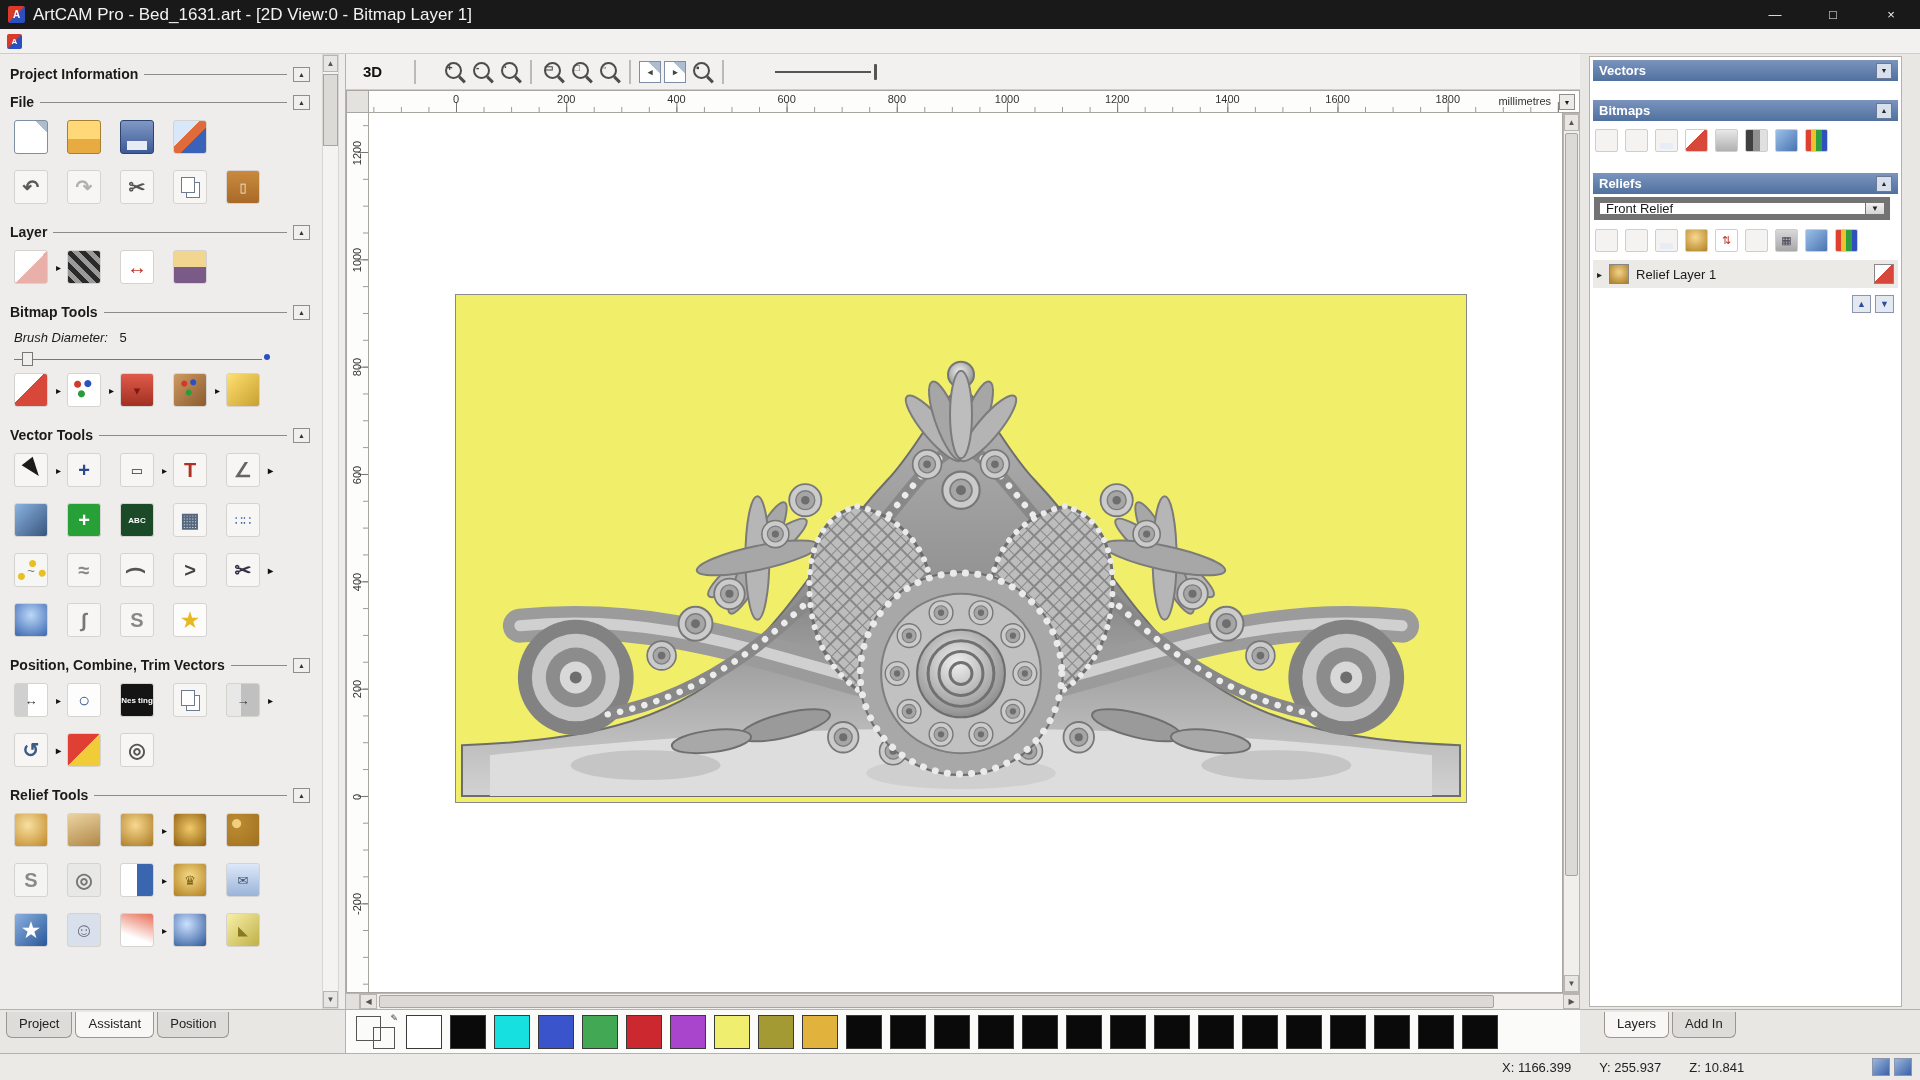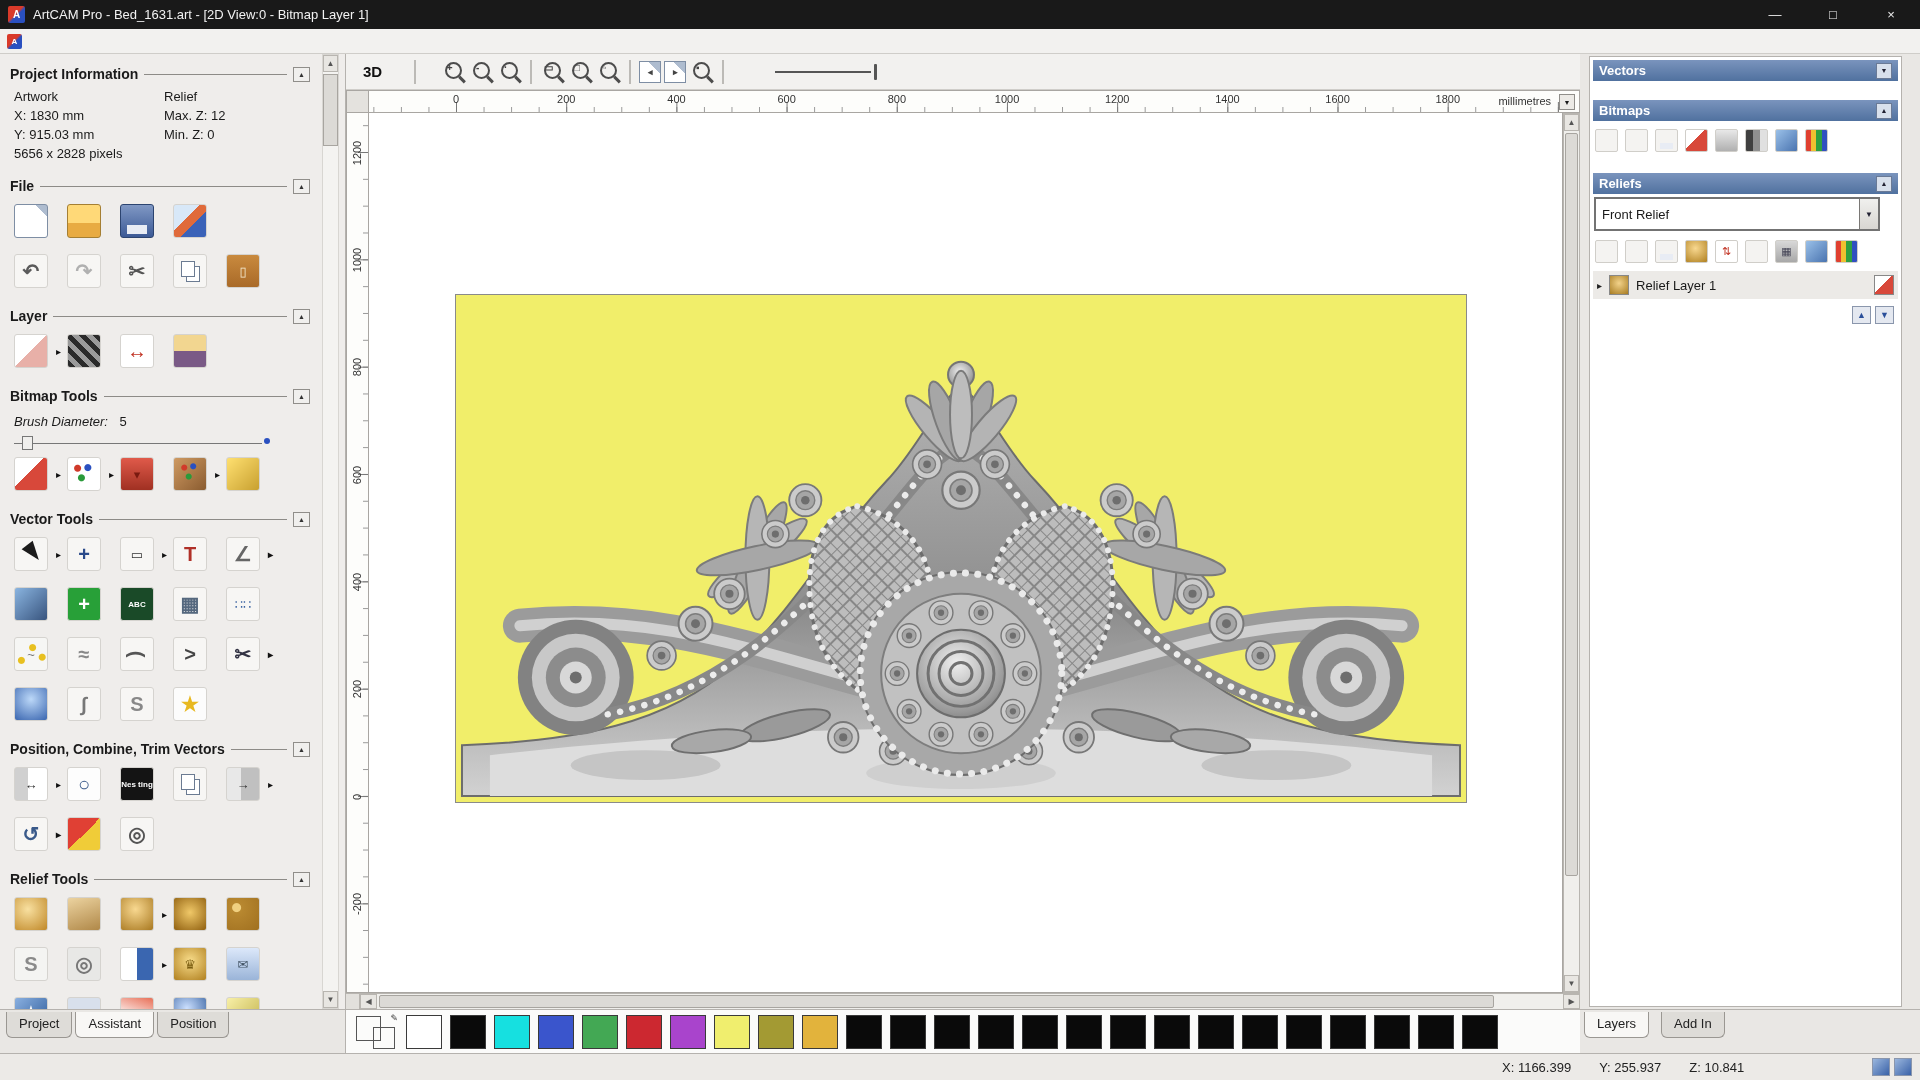--- a/index.html
+++ b/index.html
@@ -1,20 +1,20 @@
 <!DOCTYPE html>
 <html><head>
 <meta charset="utf-8">
 <style>
 *{box-sizing:border-box;margin:0;padding:0}
 html,body{width:1920px;height:1080px;overflow:hidden;font-family:"Liberation Sans",sans-serif;font-size:13px;background:#e9e7e4;color:#1a1a1a}
 
 .titlebar{position:absolute;left:0;top:0;width:1920px;height:29px;background:#191919;color:#fff;display:flex;align-items:center;padding-left:8px;gap:8px;z-index:5}
 .logo{width:17px;height:17px;background:linear-gradient(135deg,#d93a2a 45%,#2a50c0 55%);color:#fff;font-size:10px;font-weight:bold;display:flex;align-items:center;justify-content:center;border-radius:2px;flex:0 0 auto}
-.titletext{font-size:13px;color:#f2f2f2}
+.titletext{font-size:17px;color:#f2f2f2}
 .wincontrols{margin-left:auto;display:flex;height:100%}
 .winbtn{width:58px;height:100%;display:flex;align-items:center;justify-content:center;color:#ededed;font-size:13px}
 .menustrip{position:absolute;left:0;top:29px;width:1920px;height:25px;background:#f2f1ef;border-bottom:1px solid #cfcdc9;display:flex;align-items:center;padding-left:7px}
 .logo.small{width:15px;height:15px;font-size:8px}
 
 .leftpanel{position:absolute;left:0;top:54px;width:346px;height:955px;background:#efedeb;border-right:1px solid #b5b2ae;overflow:hidden}
 .lp-content{position:absolute;left:0;top:0;width:320px;height:100%;overflow:hidden}
 .lp-scroll{position:absolute;right:6px;top:0;width:17px;height:100%;background:#f4f3f1;border:1px solid #d8d6d2;display:flex;flex-direction:column}
 .scrollbtn{width:100%;height:17px;background:#e8e6e2;border:1px solid #b8b5b0;color:#555;font-size:8px;display:flex;align-items:center;justify-content:center;flex:0 0 auto}
 .lp-track{flex:1;position:relative}
@@ -96,26 +96,26 @@
 .rp-gap{height:16px}
 .rp-icons{display:flex;gap:7px;padding:5px 2px;align-items:center}
 .sicon{position:relative;width:23px;height:23px;border-radius:2px;display:flex;align-items:center;justify-content:center;font-size:11px;color:#333;flex:0 0 auto;background:#f4f3f1;border:1px solid #d0cec9}
 .sicon.disk::before{bottom:2px;left:4px;right:4px;height:6px}
 .layer-row{display:flex;align-items:center;gap:7px;height:28px;padding:0 4px;margin:3px 0;background:#eceae7}
 .thumb{width:20px;height:20px;border:1px solid #888;flex:0 0 auto}
 .thumb-bitmap{background:linear-gradient(180deg,#92c6e6 55%,#5d8c3e 55%)}
 .thumb-relief{background:radial-gradient(circle at 50% 40%,#f2d28a,#a87c22)}
 .thumb-paint{background:linear-gradient(135deg,#fff 45%,#d8483a 45%);margin-left:auto}
 .expander{font-size:10px;color:#222;flex:0 0 auto}
-.select{display:flex;align-items:center;height:34px;border:2px solid #737373;background:#fff;margin:2px 18px 4px 1px}
+.select{display:flex;align-items:center;height:23px;border:6px solid #737373;background:#fff;margin:2px 8px 4px 1px}
 .select .val{flex:1;padding:0 6px;font-size:13px}
 .select .dd{width:19px;height:100%;background:linear-gradient(180deg,#f0f0ee,#d8d6d2);border-left:1px solid #7a7875;display:flex;align-items:center;justify-content:center;font-size:8px;color:#223}
 .udrow{display:flex;justify-content:flex-end;gap:4px;padding:4px 4px 0 0}
 .udbtn{width:19px;height:18px;background:#e4e8f0;border:1px solid #8a96ac;color:#2a4f9a;font-size:9px;font-weight:bold;display:flex;align-items:center;justify-content:center}
-.righttabs{position:absolute;left:1580px;top:1009px;width:340px;height:44px;background:#e9e7e4;border-top:1px solid #b5b2ae;display:flex;align-items:flex-start;padding:2px 0 0 4px;gap:12px}
+.righttabs{position:absolute;left:1580px;top:1009px;width:340px;height:44px;background:#e9e7e4;border-top:1px solid #b5b2ae;display:flex;align-items:flex-start;padding:2px 0 0 24px;gap:3px}
 
 .statusbar{position:absolute;left:0;top:1053px;width:1920px;height:27px;background:#eceae7;border-top:1px solid #b5b2ae}
 .coords{position:absolute;left:1502px;top:6px;display:flex;gap:28px;font-size:13px;color:#222}
 .statusicons{position:absolute;right:8px;top:4px;display:flex;gap:4px}
 .stico{width:18px;height:18px;border:1px solid #8a96ac;background:linear-gradient(135deg,#9ab6dd,#3a62a8)}
 </style>
 </head>
 <body>
 
 <div class="titlebar">
@@ -132,29 +132,20 @@
   <span class="logo small">A</span>
 </div>
 
 <div class="leftpanel">
   <div class="lp-content">
 
     <div class="sec-h">
       <span class="sec-title">Project Information</span>
       <span class="sec-line"></span>
       <span class="sec-btn">▲</span>
-    </div>
-    <div class="pi-grid">
-      <span>Artwork</span>
-      <span>Relief</span>
-      <span>X: 1830 mm</span>
-      <span>Max. Z: 12</span>
-      <span>Y: 915.03 mm</span>
-      <span>Min. Z: 0</span>
-      <span>5656 x 2828 pixels</span>
     </div>
 
     <div class="sec-h">
       <span class="sec-title">File</span>
       <span class="sec-line"></span>
       <span class="sec-btn">▲</span>
     </div>
     <div class="trow">
 
     <span class="ticon page" title="new-model-icon"></span>

